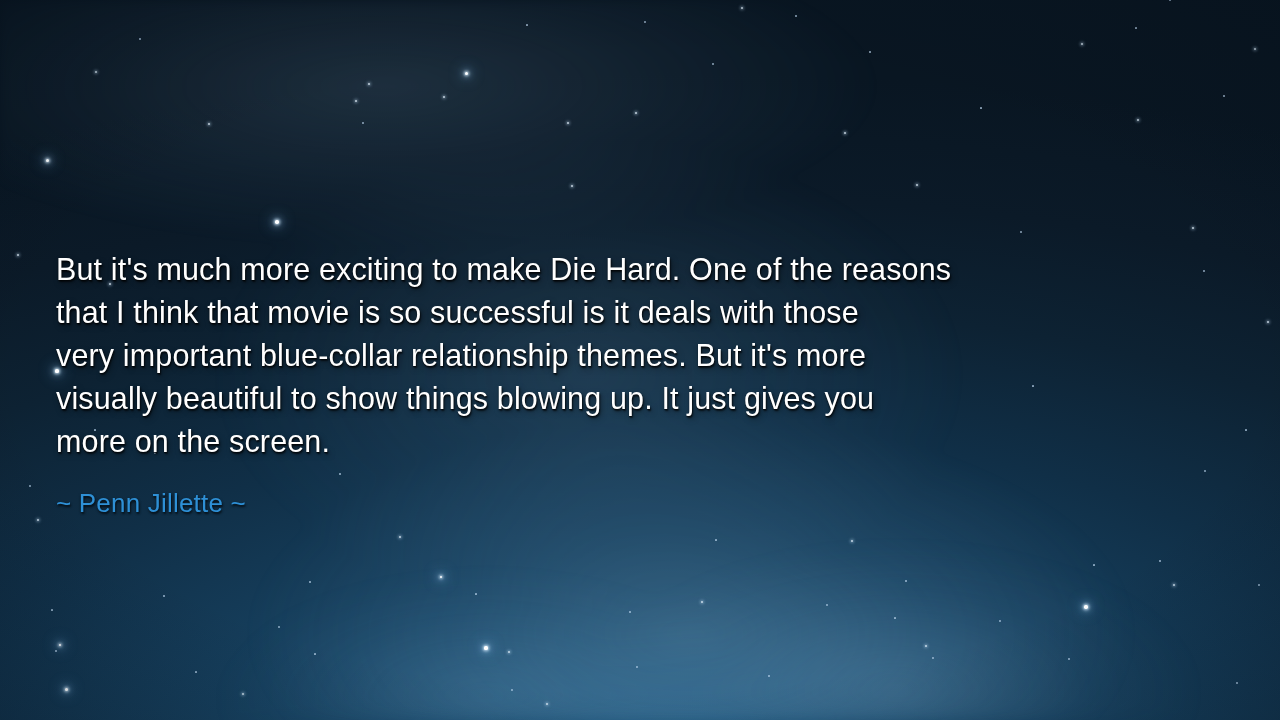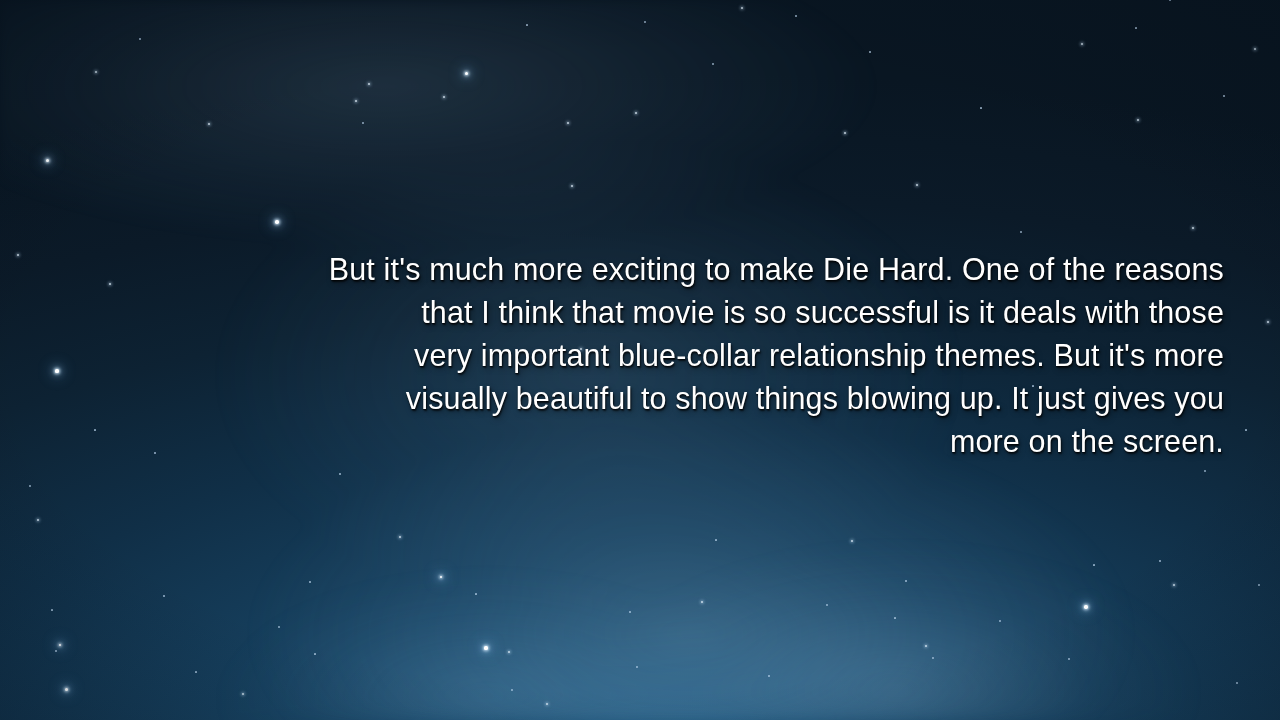--- a/index.html
+++ b/index.html
@@ -131,21 +131,21 @@
       radial-gradient(115% 105% at 50% 52%, rgba(0,0,0,0) 42%, rgba(3,10,18,0.30) 74%, rgba(2,8,14,0.58) 100%);
   }
 
   
 
   #quote-block {
     position: absolute;
     left: 0;
     right: 0;
     top: 248px;
-    text-align: right;
+    text-align: left;
     padding: 0 56px;
     box-sizing: border-box;
   }
 
   #quote-text {
     color: #ffffff;
     font-size: 30.5px;
     line-height: 43px;
     font-weight: 400;
     letter-spacing: 0.15px;
@@ -266,15 +266,16 @@
       <div class="star dim" style="left: 1032.15px; top: 385.15px; width: 1.7px; height: 1.7px;"></div>
     </div>
   <div class="sky-layer" id="sky-vignette"></div>
 
   <div id="quote-block">
     <p id="quote-text">But it's much more exciting to make Die Hard. One of the reasons
 that I think that movie is so successful is it deals with those
 very important blue-collar relationship themes. But it's more
 visually beautiful to show things blowing up. It just gives you
 more on the screen.</p>
+    <p id="quote-author">~ Penn Jillette ~</p>
   </div>
 
 </div>
 
 </body></html>

